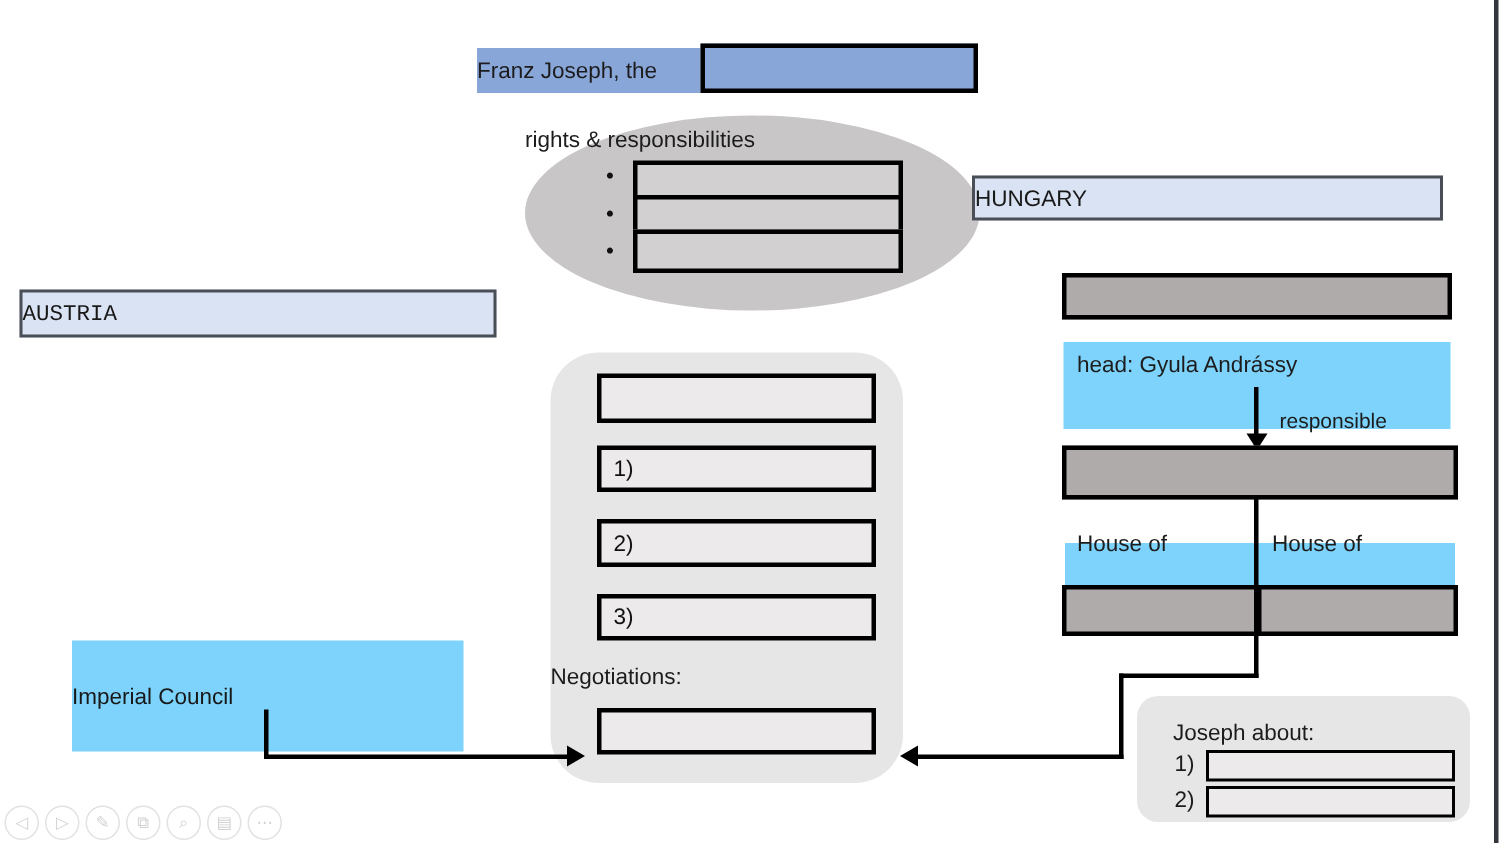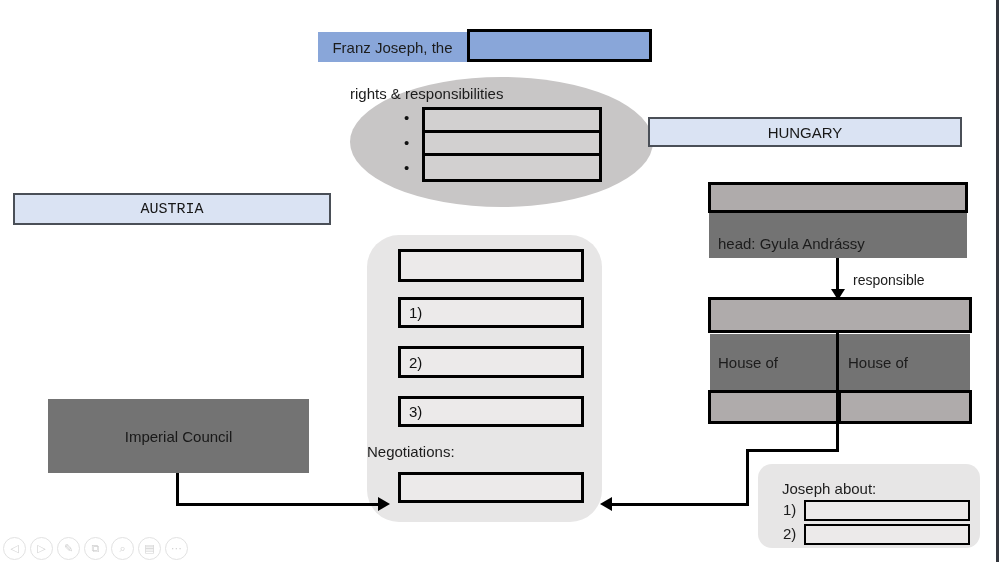--- a/index.html
+++ b/index.html
@@ -5,24 +5,24 @@
   html,body{margin:0;padding:0;}
   body{
     width:1000px;height:562px;position:relative;background:#ffffff;
     font-family:"Liberation Sans","DejaVu Sans",sans-serif;color:#1f1f1f;
     overflow:hidden;
   }
   .abs{position:absolute;box-sizing:border-box;}
   
   .blue-fill{background:#89a6d9;}
   .lightblue{background:#dae3f3;border:2px solid #4a4f57;}
-  .hdr-text{display:flex;align-items:center;justify-content:center;font-size:15px;color:#181818;}
+  .hdr-text{display:flex;align-items:center;font-size:15px;color:#181818;}
   
   .gray-ellipse{background:#c8c6c6;border-radius:50%;}
-  .darkgray{background:#737373;}
+  .darkgray{background:#7dd3fc;margin-top:28px;}
   .panel{background:#e7e6e6;}
   .blank{border:3px solid #000;}
   .blank-light{background:#eceaea;}
   .blank-gray{background:#d2d0d0;}
   .blank-dark{background:#afabab;}
   .blank-blue{background:#89a6d9;}
   .lbl{font-size:15px;color:#1c1c1c;white-space:nowrap;}
   .num{display:flex;align-items:center;padding-left:8px;font-size:15px;color:#111;}
   
   .seg{background:#000;}

